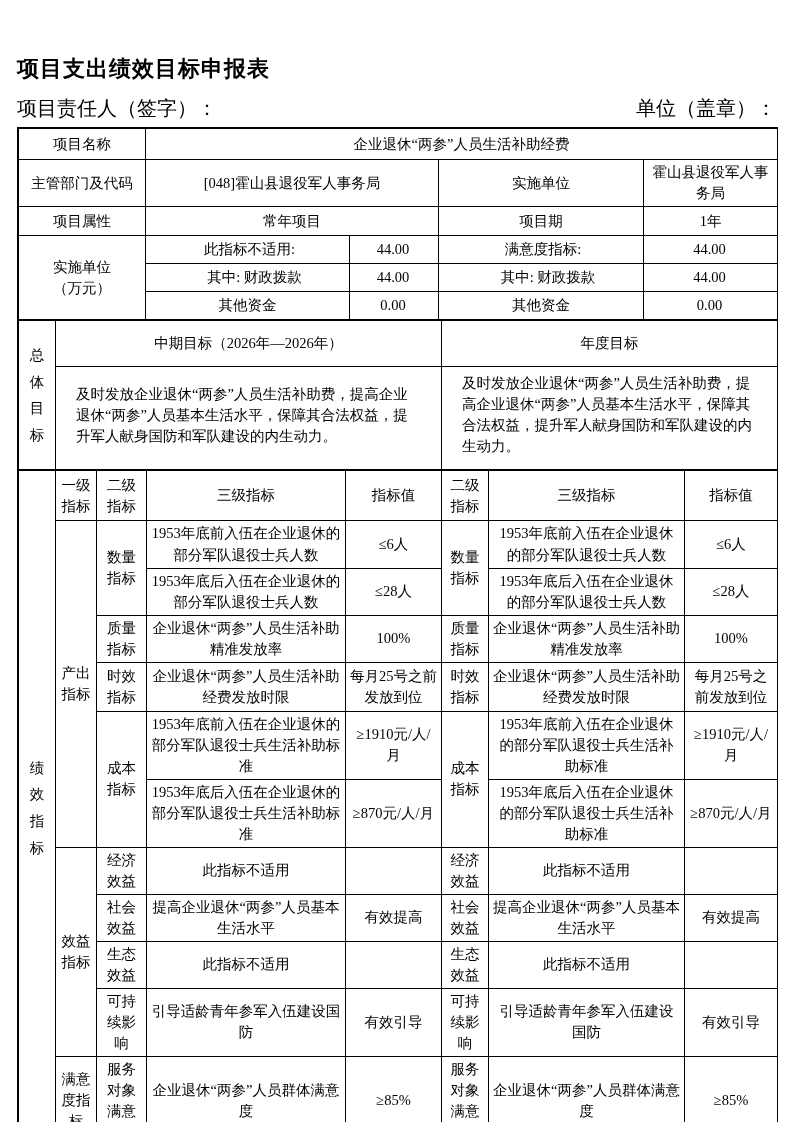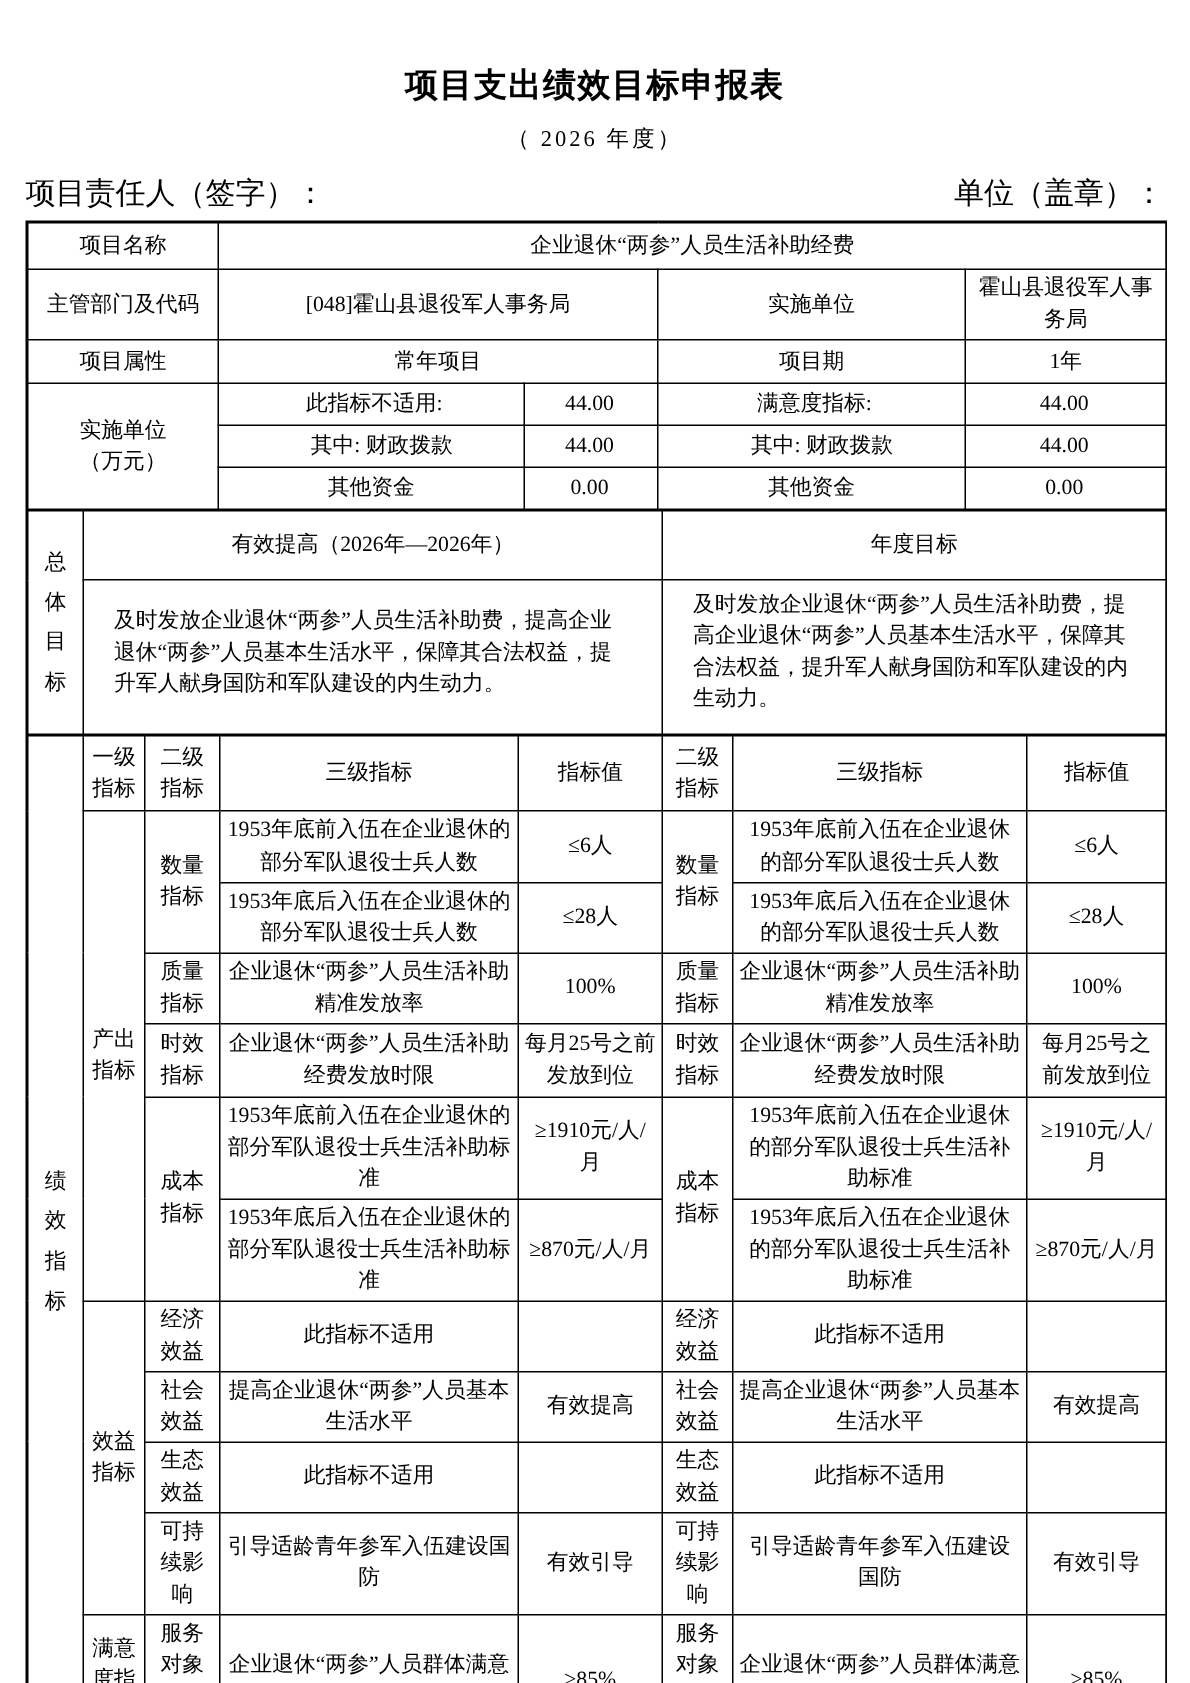--- a/index.html
+++ b/index.html
@@ -1,18 +1,18 @@
 <!DOCTYPE html>
 <html><head>
 <meta charset="utf-8">
 <style>
   html,body { margin:0; padding:0; background:#fff; color:#000;
     font-family:"Liberation Serif","DejaVu Serif",serif; }
   .page { width:793px; height:1122px; box-sizing:border-box; padding:0 17px; position:relative; }
-  .title { text-align:center; font-size:22px; font-weight:bold; padding-top:44px; line-height:1.2;
+  .title { font-size:22px; font-weight:bold; padding-top:56px; line-height:1.2;
     font-family:Liberation Serif, serif; letter-spacing:1px; }
   .subtitle { text-align:center; font-size:15px; margin-top:13px; letter-spacing:2px; }
   .sign-row { display:flex; justify-content:space-between; font-size:20px; margin:13px 0 5px; }
   .tablewrap { border:1px solid #000; width:759px; box-sizing:content-box; }
   table.t { border-collapse:collapse; table-layout:fixed; width:759px; }
   table.t td { border:1px solid #000; text-align:center; vertical-align:middle;
     padding:2px 4px; font-size:14.5px; line-height:1.45; word-break:break-all; }
   .al  { text-align:left; padding-left:8px !important; }
   .ali { text-align:left; padding-left:18px !important; }
   .ar  { text-align:right; padding-right:6px !important; }
@@ -25,21 +25,20 @@
   .ri0{height:50px}.ri1{height:44px}.ri2{height:43px}.ri3{height:41px}.ri4{height:49px}
   .ri5{height:57px}.ri6{height:55px}.ri7{height:41px}.ri8{height:45px}.ri9{height:43px}
   .ri10{height:47px}.ri11{height:66px}
 </style>
 </head>
 <body>
 
 <div class="page">
 
   <div class="title">项目支出绩效目标申报表</div>
-  <div class="subtitle">（ 2026 年度）</div>
 
   <div class="sign-row">
     <span>项目责任人（签字）：</span>
     <span>单位（盖章）：</span>
   </div>
 
   <div class="tablewrap">
 
     <table class="t">
       <colgroup>
@@ -93,21 +92,21 @@
       <colgroup>
           <col style="width:37px">
           <col style="width:386px">
           <col style="width:336px">
         </colgroup>
       <tbody>
           <tr class="rg1">
         <td rowspan="2">
           <div class="vert">总体目标</div>
         </td>
-        <td>有效提高（2026年—2026年）</td>
+        <td>中期目标（2026年—2026年）</td>
         <td>年度目标</td>
       </tr>
       <tr class="rg2">
         <td class="goal-text">及时发放企业退休“两参”人员生活补助费，提高企业退休“两参”人员基本生活水平，保障其合法权益，提升军人献身国防和军队建设的内生动力。</td>
         <td class="goal-text">及时发放企业退休“两参”人员生活补助费，提高企业退休“两参”人员基本生活水平，保障其合法权益，提升军人献身国防和军队建设的内生动力。</td>
       </tr>
     </tbody>
       </table>
 
     <table class="t">

